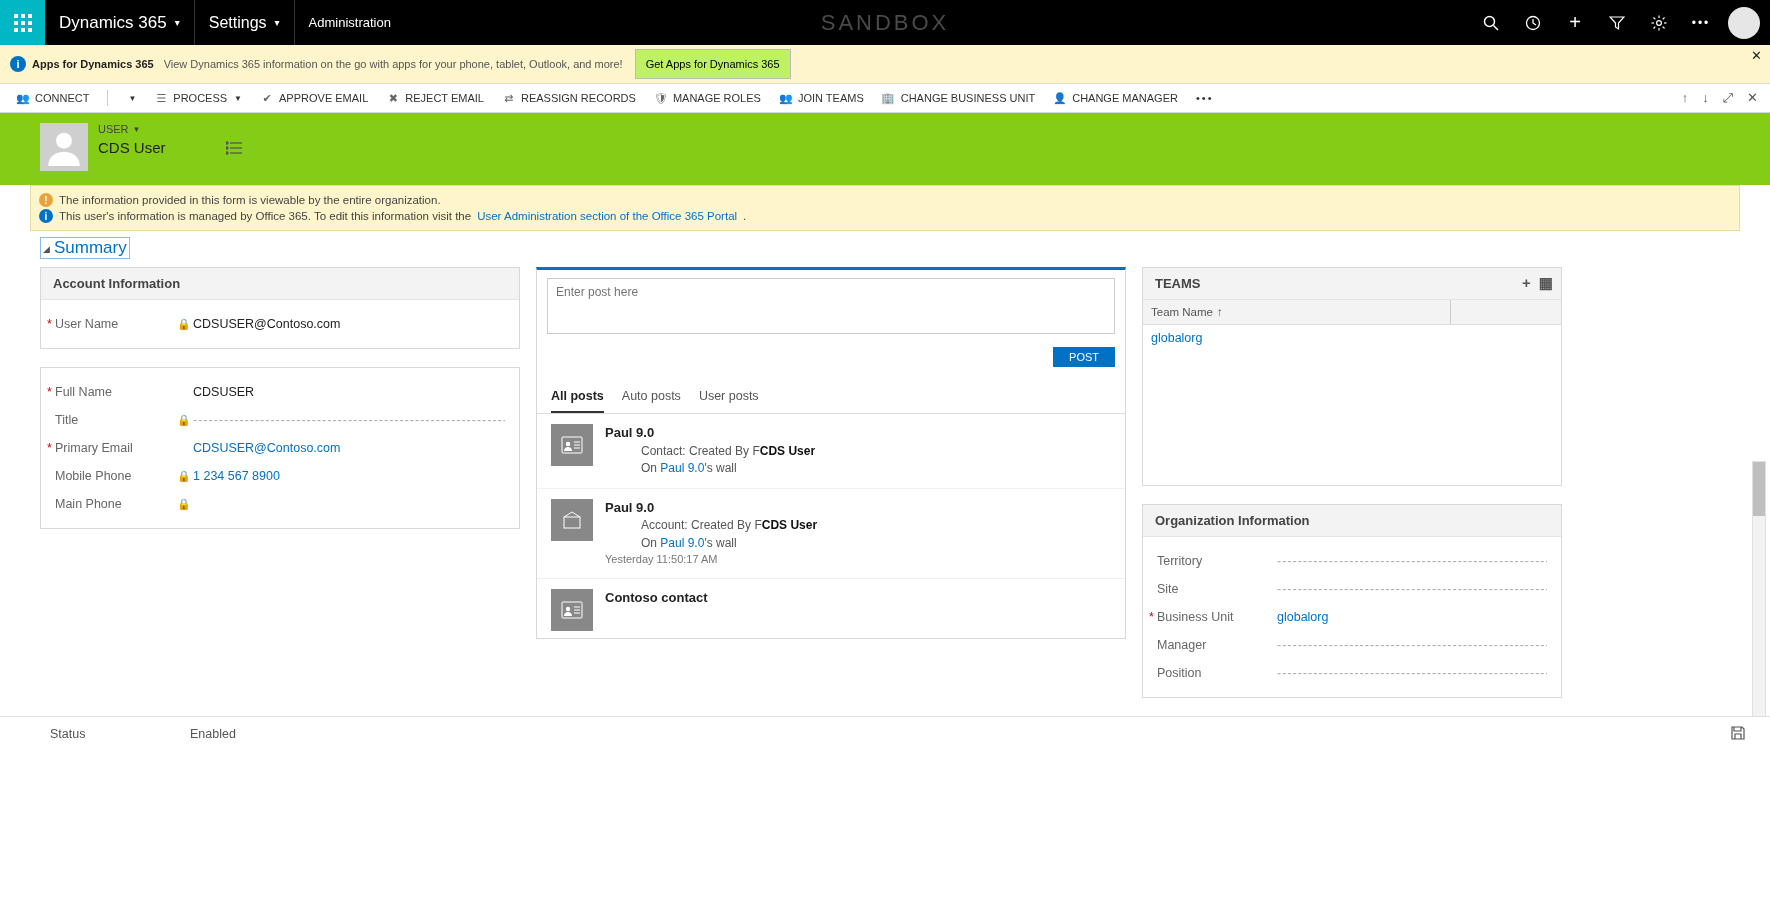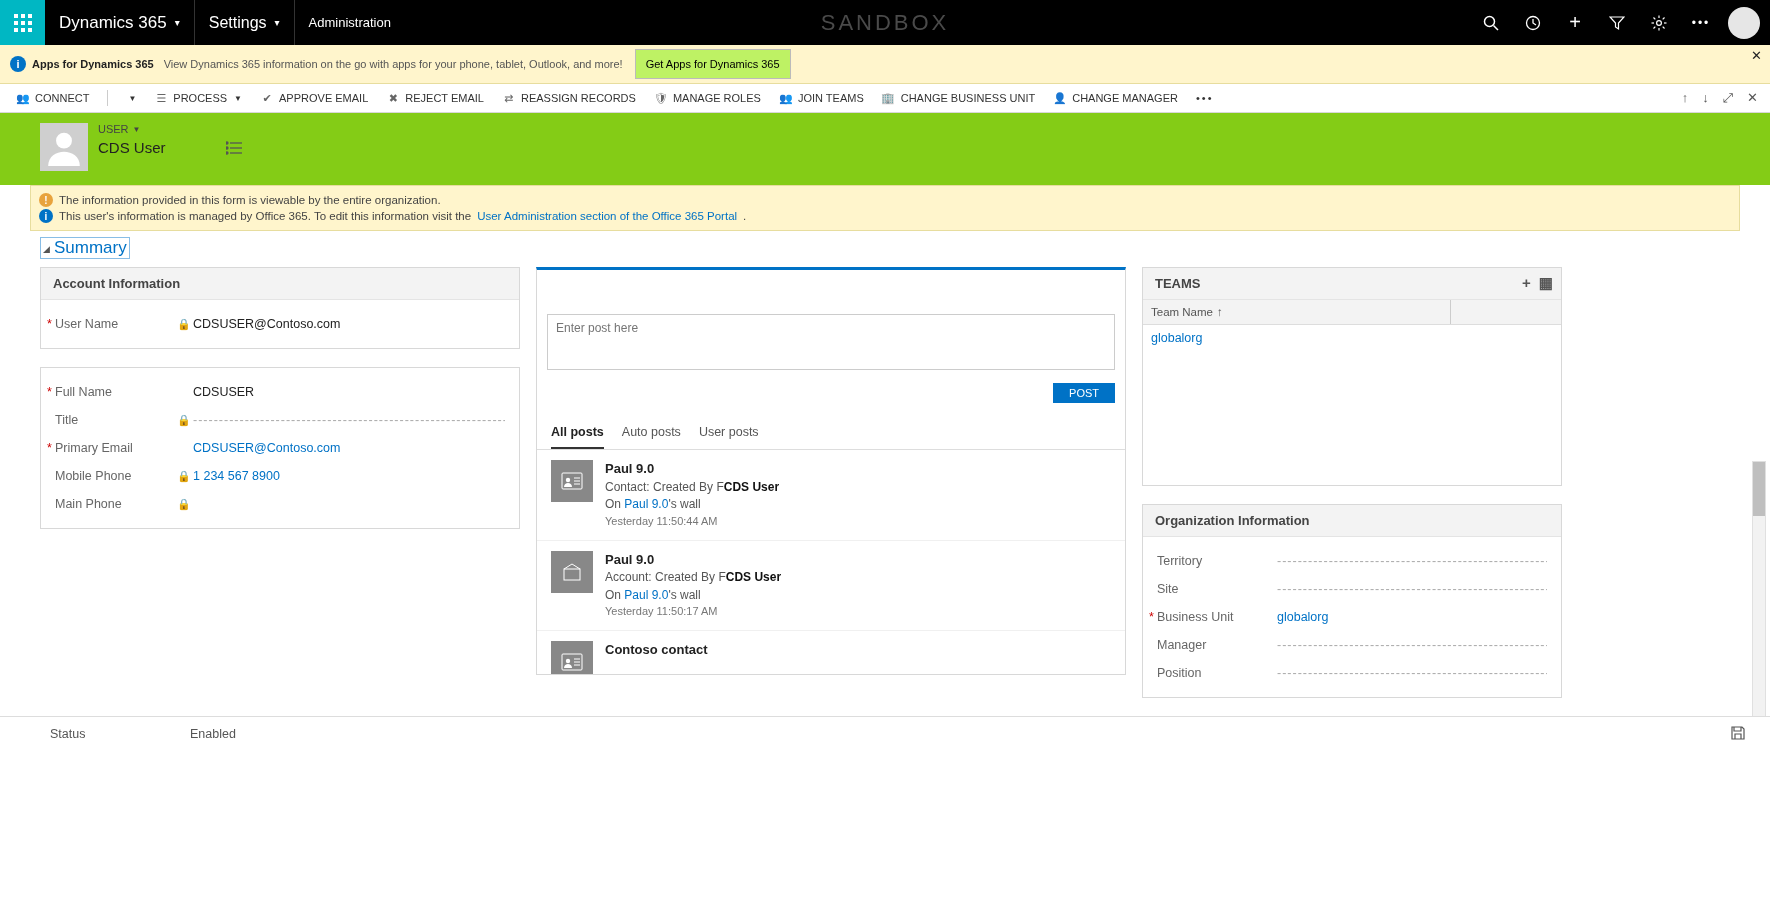--- a/index.html
+++ b/index.html
@@ -71,32 +71,32 @@
   .fld .lbl.req::before { content:"*"; color:#c00; position:absolute; left:-8px;}
   .fld .lock { width:18px; color:#888; font-size:11px; text-align:center;}
   .fld .val { flex:1; color:#222;}
   .fld .val.link { color:#0072c6;}
   .fld .val.dash { color:#aaa; letter-spacing:1px; overflow:hidden; white-space:nowrap;}
 
   
   .posts-card { border:1px solid #d8d8d8; border-top:3px solid #0072c6; }
   .posts-title { text-align:center; font-size:13px; letter-spacing:2px; color:#444; padding:8px 0; font-weight:600;}
   .post-input { margin:8px 10px 4px 10px; }
-  .post-input textarea { width:100%; height:56px; border:1px solid #ccc; padding:6px 8px; font-family:inherit; font-size:12px; color:#888; resize:none;margin-top:36px;}
+  .post-input textarea { width:100%; height:56px; border:1px solid #ccc; padding:6px 8px; font-family:inherit; font-size:12px; color:#888; resize:none;}
   .post-btn-row { text-align:right; padding:6px 10px 10px 0;}
   .post-btn { background:#0072c6; color:#fff; border:none; padding:4px 16px; font-size:11px; cursor:pointer;}
   .post-tabs { display:flex; gap:18px; border-bottom:1px solid #ddd; padding:0 14px; margin-top:6px;}
   .post-tab { padding:6px 0 8px 0; font-size:12.5px; color:#555; cursor:pointer;text-align:center;}
   .post-tab.active { color:#222; border-bottom:2px solid #333; font-weight:600;}
   .post-list { max-height: 224px; overflow-y:auto; position:relative; }
   .post-item { display:flex; gap:12px; padding:10px 14px; border-bottom:1px solid #f0f0f0;}
   .post-item .thumb { width:42px; height:42px; background:#888; display:flex; align-items:center; justify-content:center; color:#fff;}
   .post-item .txt { flex:1; font-size:12px; line-height:1.45;}
   .post-item .ttl { font-weight:600; color:#222; font-size:13px;}
-  .post-item .sub { color:#555;}
+  .post-item .sub { color:#555;margin-left:36px;}
   .post-item .sub b { color:#111; font-weight:600;}
   .post-item .sub a { color:#0072c6; text-decoration:none;}
   .post-item .ts { color:#777; font-size:11px;}
 
   
   .tbl-hd { background:#f3f3f3; border-bottom:1px solid #ddd; display:flex; font-size:11.5px; color:#555;}
   .tbl-hd .th { padding:6px 8px; flex:1; display:flex; align-items:center; gap:4px;}
   .tbl-row { padding:6px 8px; font-size:12.5px;}
   .tbl-row a { color:#0072c6; text-decoration:none;}
   .teams-body { min-height: 160px; }
@@ -356,21 +356,20 @@
                   <path d="M3 15 c0-2.5 2-4 4-4 s4 1.5 4 4"></path>
                   <line x1="13" y1="6" x2="19" y2="6" stroke="#fff"></line>
                   <line x1="13" y1="9" x2="19" y2="9" stroke="#fff"></line>
                   <line x1="13" y1="12" x2="19" y2="12" stroke="#fff"></line>
                 </svg>
               </div>
             <div class="txt">
               <div class="ttl">Paul 9.0</div>
               <div class="sub"><span>Contact: Created By F</span><b>CDS User</b></div>
               <div class="sub"><span>On </span><a href="#">Paul 9.0</a><span>'s wall</span></div>
-              <div class="ts">Yesterday 11:50:44 AM</div>
             </div>
           </div>
           <div class="post-item">
             <div class="thumb">
                 <svg width="20" height="18" viewBox="0 0 20 18" fill="#fff">
                   <rect x="2" y="6" width="16" height="11" fill="none" stroke="#fff"></rect>
                   <path d="M2 6 L10 1 L18 6" fill="none" stroke="#fff"></path>
                 </svg>
               </div>
             <div class="txt">

